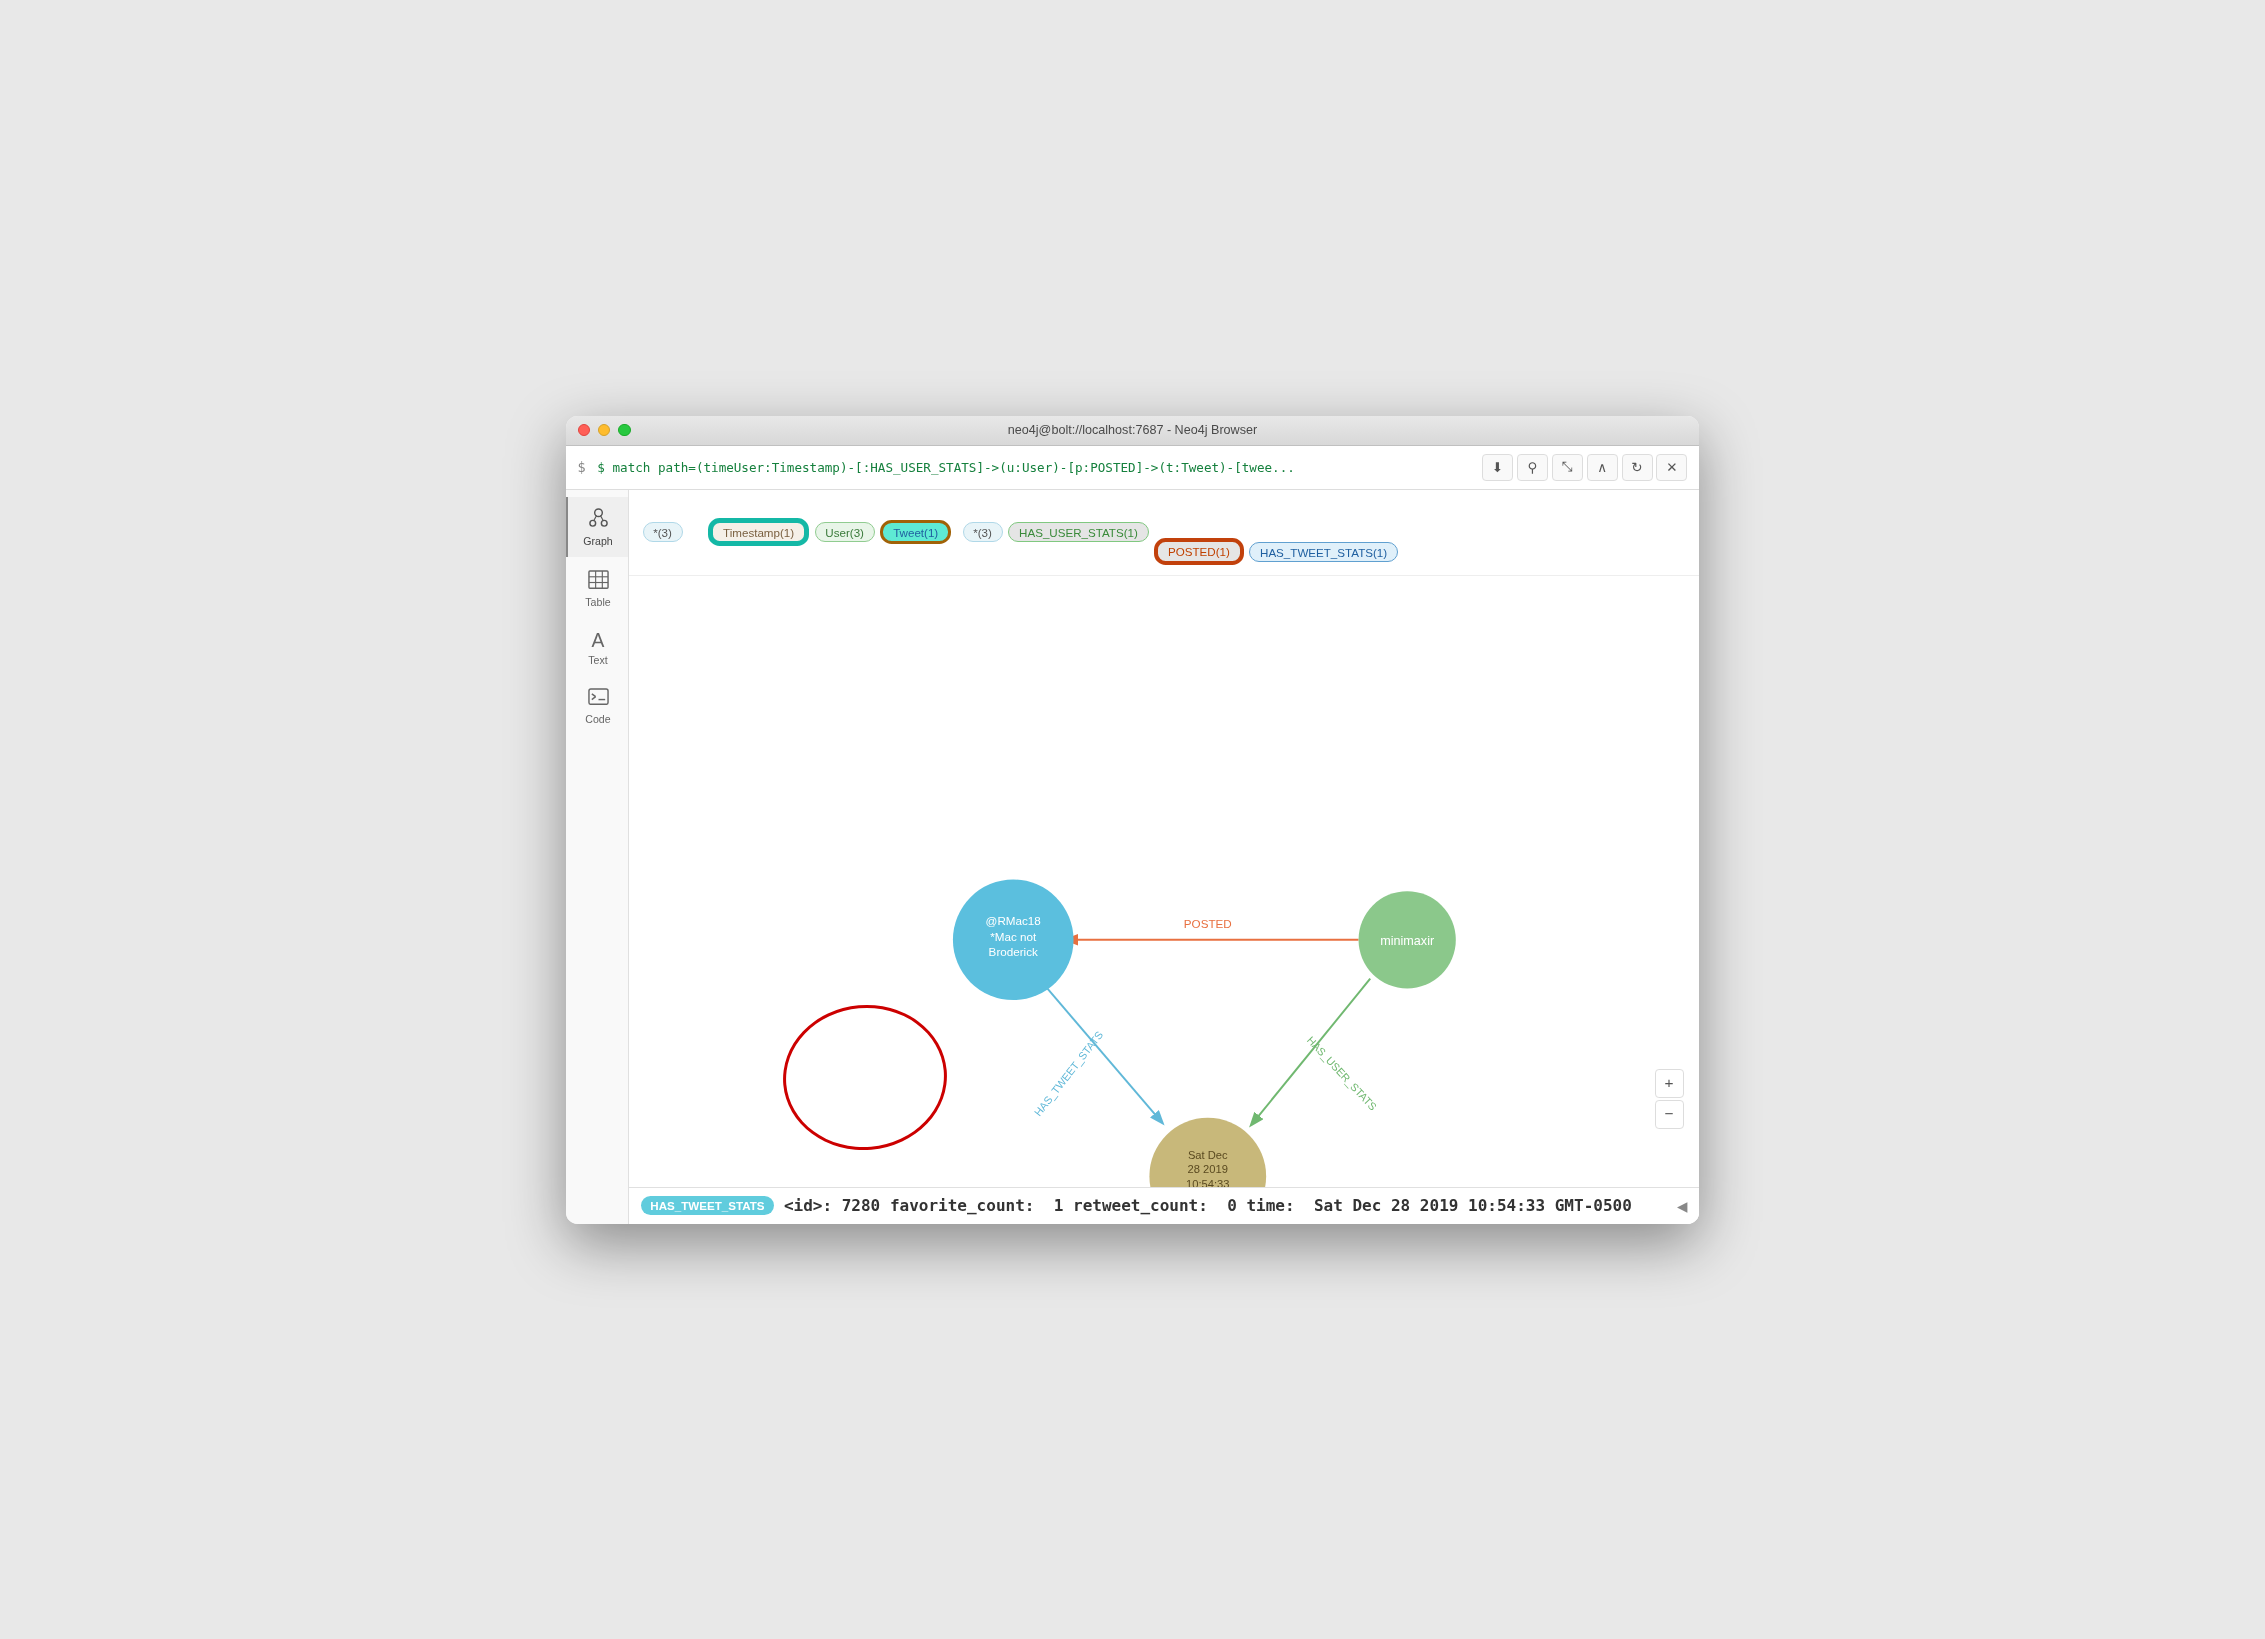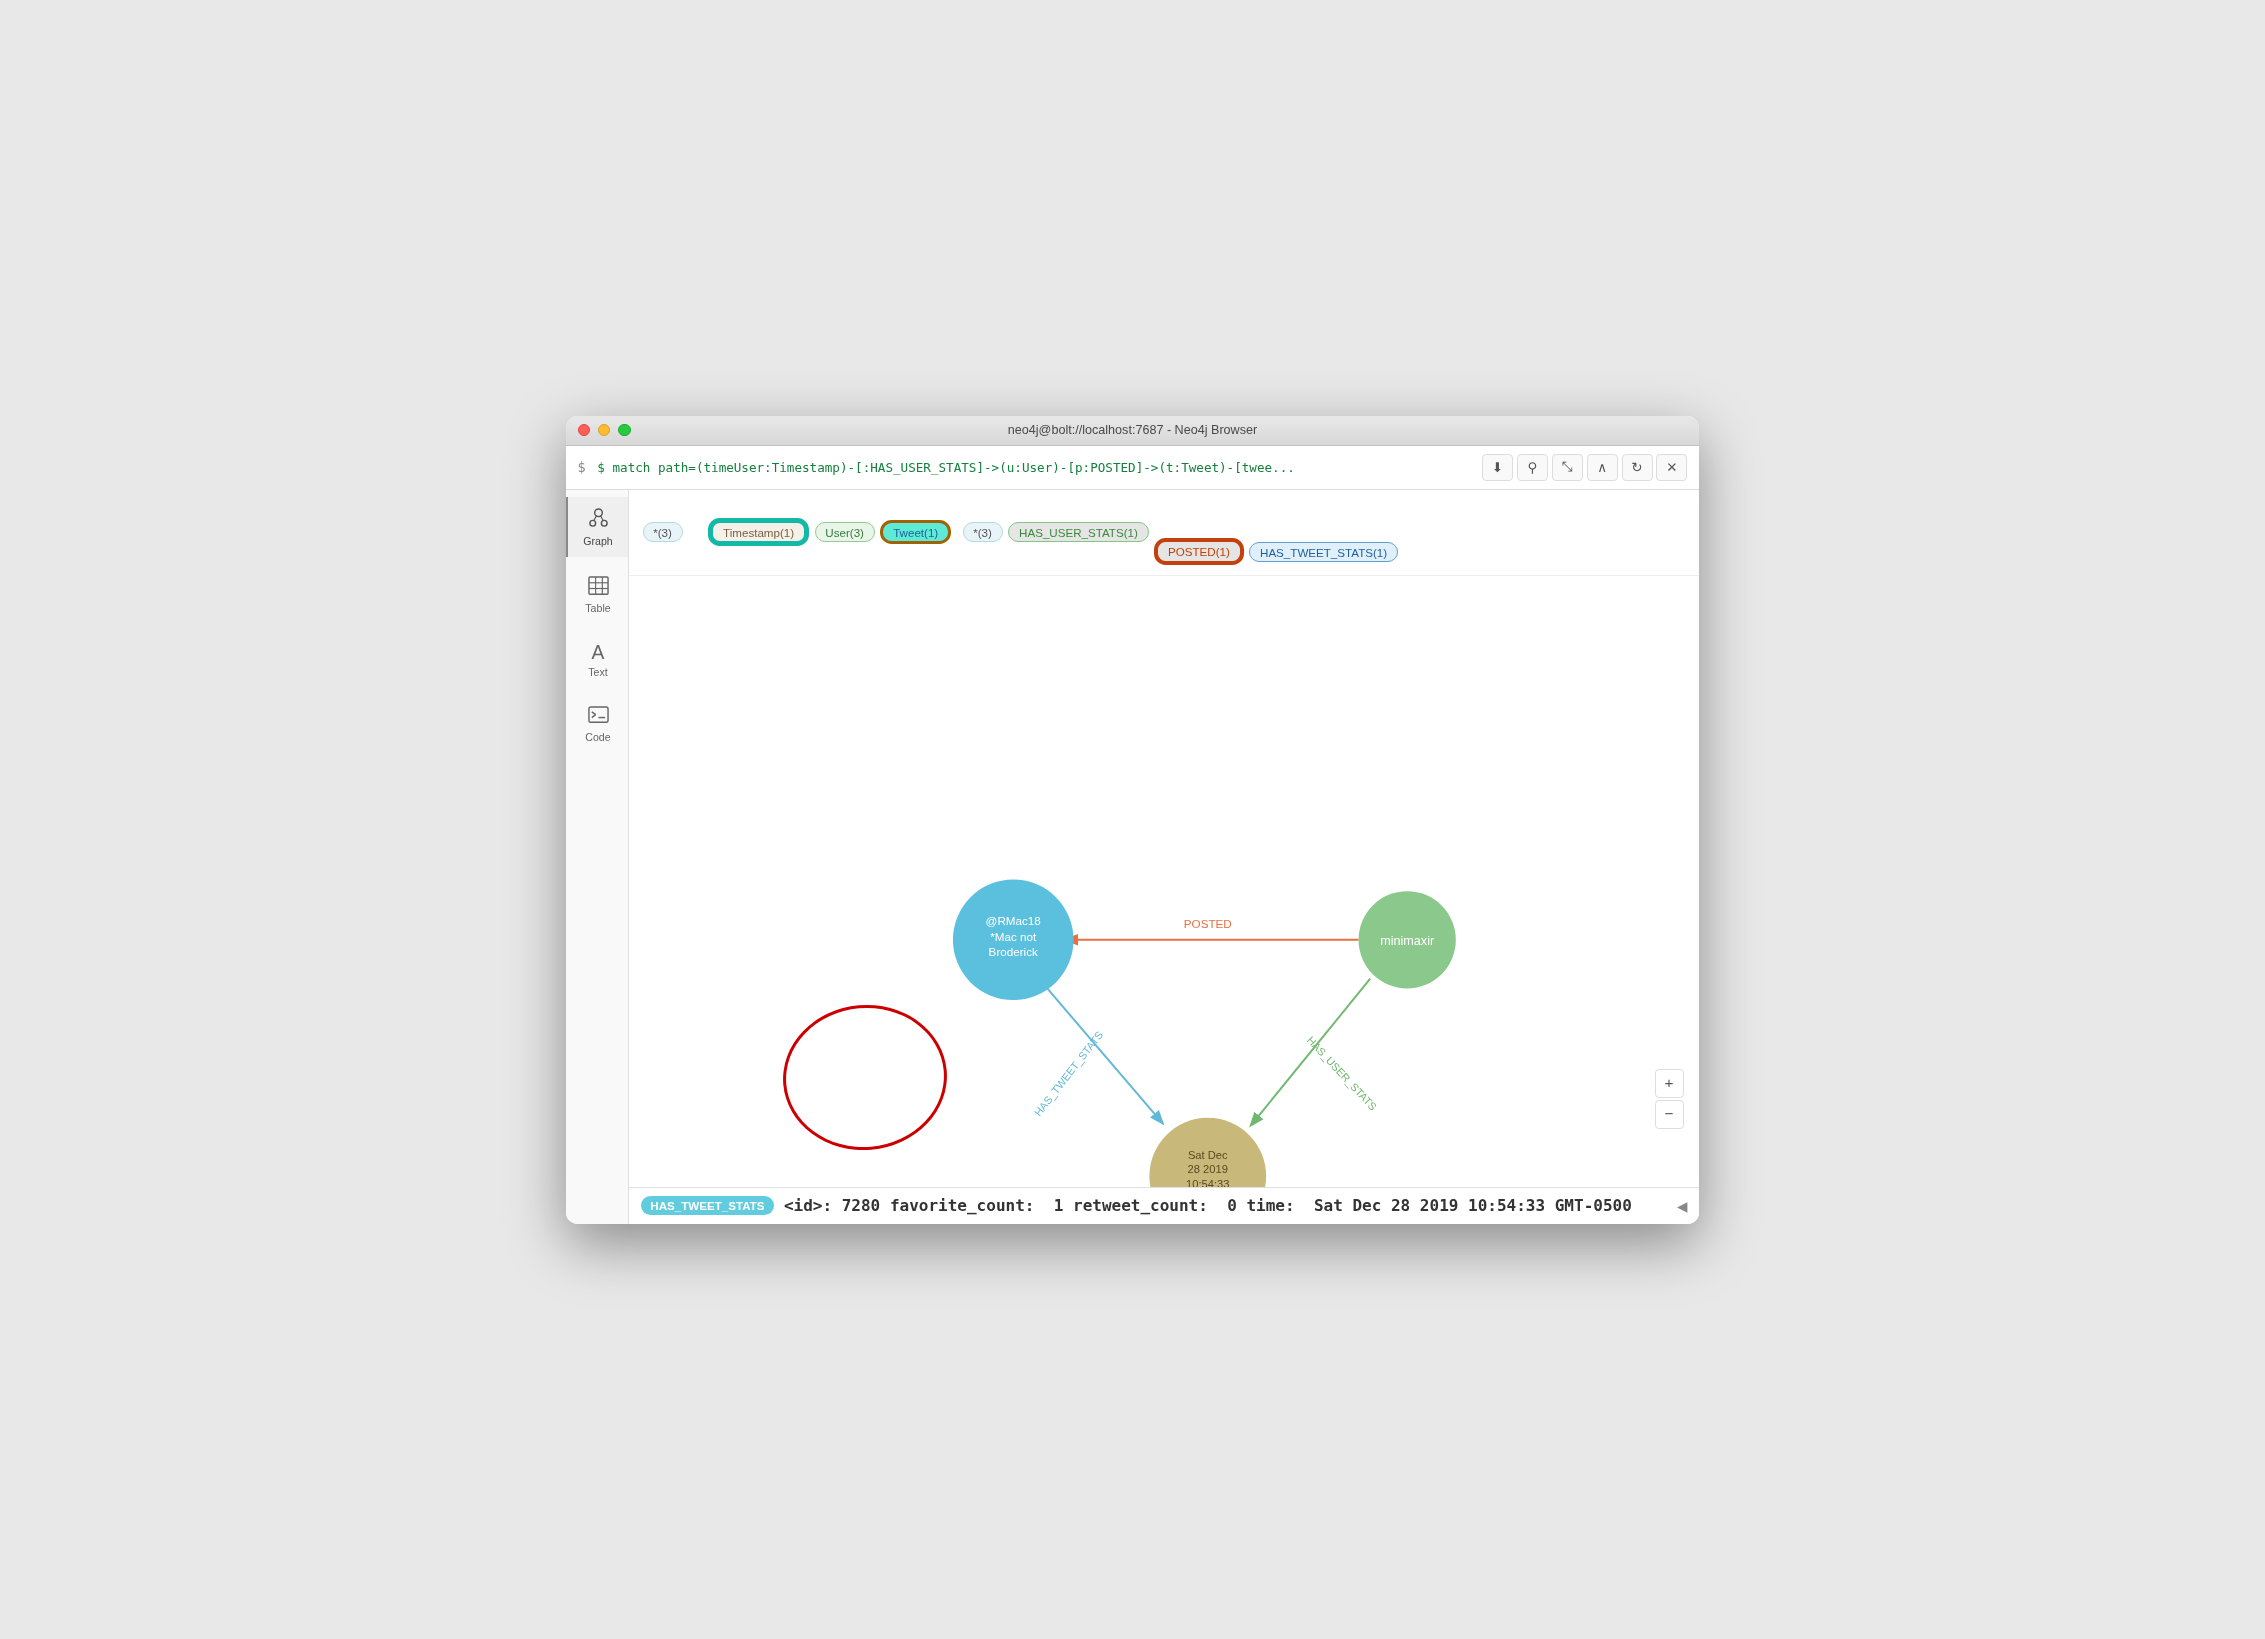--- a/index.html
+++ b/index.html
@@ -98,21 +98,21 @@
       min-height: 734px;
     }
     .sidebar {
       width: 63px;
       background: #f9f9f9;
       border-right: 1px solid #e0e0e0;
       display: flex;
       flex-direction: column;
       align-items: center;
       padding-top: 7.7px;
-      gap: 9px;
+      gap: 3px;
     }
     .sidebar-item {
       width: 100%;
       display: flex;
       flex-direction: column;
       align-items: center;
       padding: 9.7px 0;
       cursor: pointer;
       color: #666;
       font-size: 10.6px;

